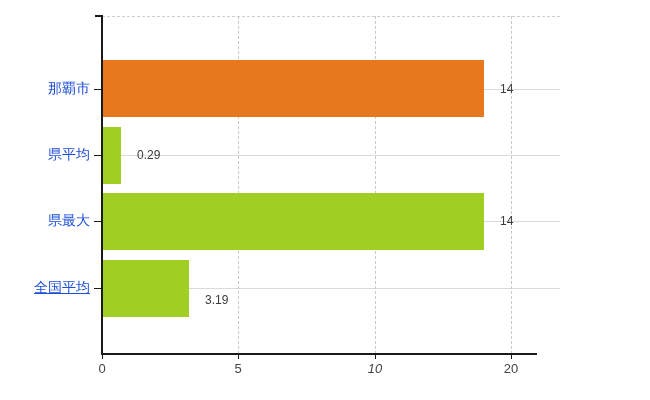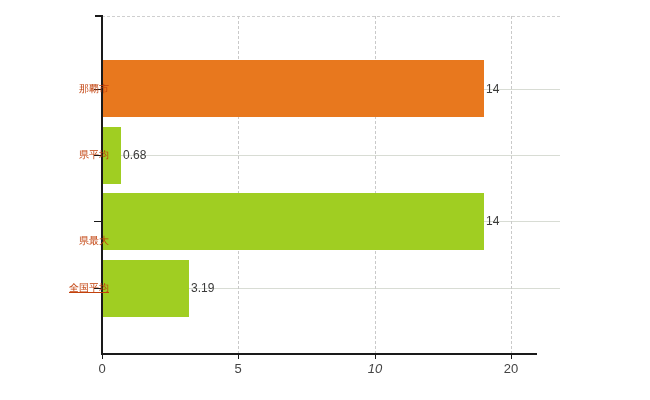--- a/index.html
+++ b/index.html
@@ -40,34 +40,34 @@
     position:absolute;top:353px;width:1px;height:6px;background:#1a1a1a;
   }
   .xtick-label{
     position:absolute;top:361px;transform:translateX(-50%);
     font-size:13px;color:#444;white-space:nowrap;
   }
   .ytick{
     position:absolute;left:94px;width:8px;height:1px;background:#1a1a1a;
   }
   .ytick-label{
-    position:absolute;right:541px;transform:translateY(-50%);
-    font-size:10px;color:#c2410c;white-space:nowrap;text-align:right;
+    position:absolute;right:560px;transform:translateY(-50%);
+    font-size:14px;color:#1d4ed8;white-space:nowrap;text-align:right;
   }
 
   
   .bar{
     position:absolute;left:102px;
   }
   .bar.orange{background-color:#E8781E;}
   .bar.green{background-color:#A0CE22;}
   .bar-value{
     position:absolute;transform:translateY(-50%);
     font-size:12px;color:#3a3a3a;white-space:nowrap;
-    padding-left:2px;
+    padding-left:16px;
   }
 </style>
 </head>
 <body>
 
 <div id="chart-root">
 
   <div class="hgrid-dashed" style="top:16px;"></div>
   <div class="hgrid" style="top:89px;"></div>
   <div class="hgrid" style="top:155px;"></div>
@@ -75,40 +75,40 @@
   <div class="hgrid" style="top:288px;"></div>
 
   <div class="vgrid" style="left:238px;"></div>
   <div class="vgrid" style="left:375px;"></div>
   <div class="vgrid" style="left:511px;"></div>
 
   <div class="bar orange" style="top:60px;height:57px;width:382px;"></div>
   <div class="bar-value" style="left:484px;top:89px;">14</div>
 
   <div class="bar green" style="top:127px;height:57px;width:19px;"></div>
-  <div class="bar-value" style="left:121px;top:155px;">0.68</div>
+  <div class="bar-value" style="left:121px;top:155px;">0.29</div>
 
   <div class="bar green" style="top:193px;height:57px;width:382px;"></div>
   <div class="bar-value" style="left:484px;top:221px;">14</div>
 
   <div class="bar green" style="top:260px;height:57px;width:87px;"></div>
-  <div class="bar-value" style="left:189px;top:288px;">3.19</div>
+  <div class="bar-value" style="left:189px;top:300px;">3.19</div>
 
   <div class="axis-top-cap"></div>
   <div class="y-axis-line"></div>
   <div class="x-axis-line"></div>
 
   <div class="ytick" style="top:89px;"></div>
   <div class="ytick-label" style="top:89px;">那覇市</div>
 
   <div class="ytick" style="top:155px;"></div>
   <div class="ytick-label" style="top:155px;text-align:right;">県平均</div>
 
   <div class="ytick" style="top:221px;"></div>
-  <div class="ytick-label" style="top:221px;margin-top:20px;">県最大</div>
+  <div class="ytick-label" style="top:221px;">県最大</div>
 
   <div class="ytick" style="top:288px;"></div>
   <div class="ytick-label" style="top:288px;text-decoration:underline;">全国平均</div>
 
   <div class="xtick" style="left:102px;"></div>
   <div class="xtick-label" style="left:102px;">0</div>
 
   <div class="xtick" style="left:238px;"></div>
   <div class="xtick-label" style="left:238px;">5</div>
 

